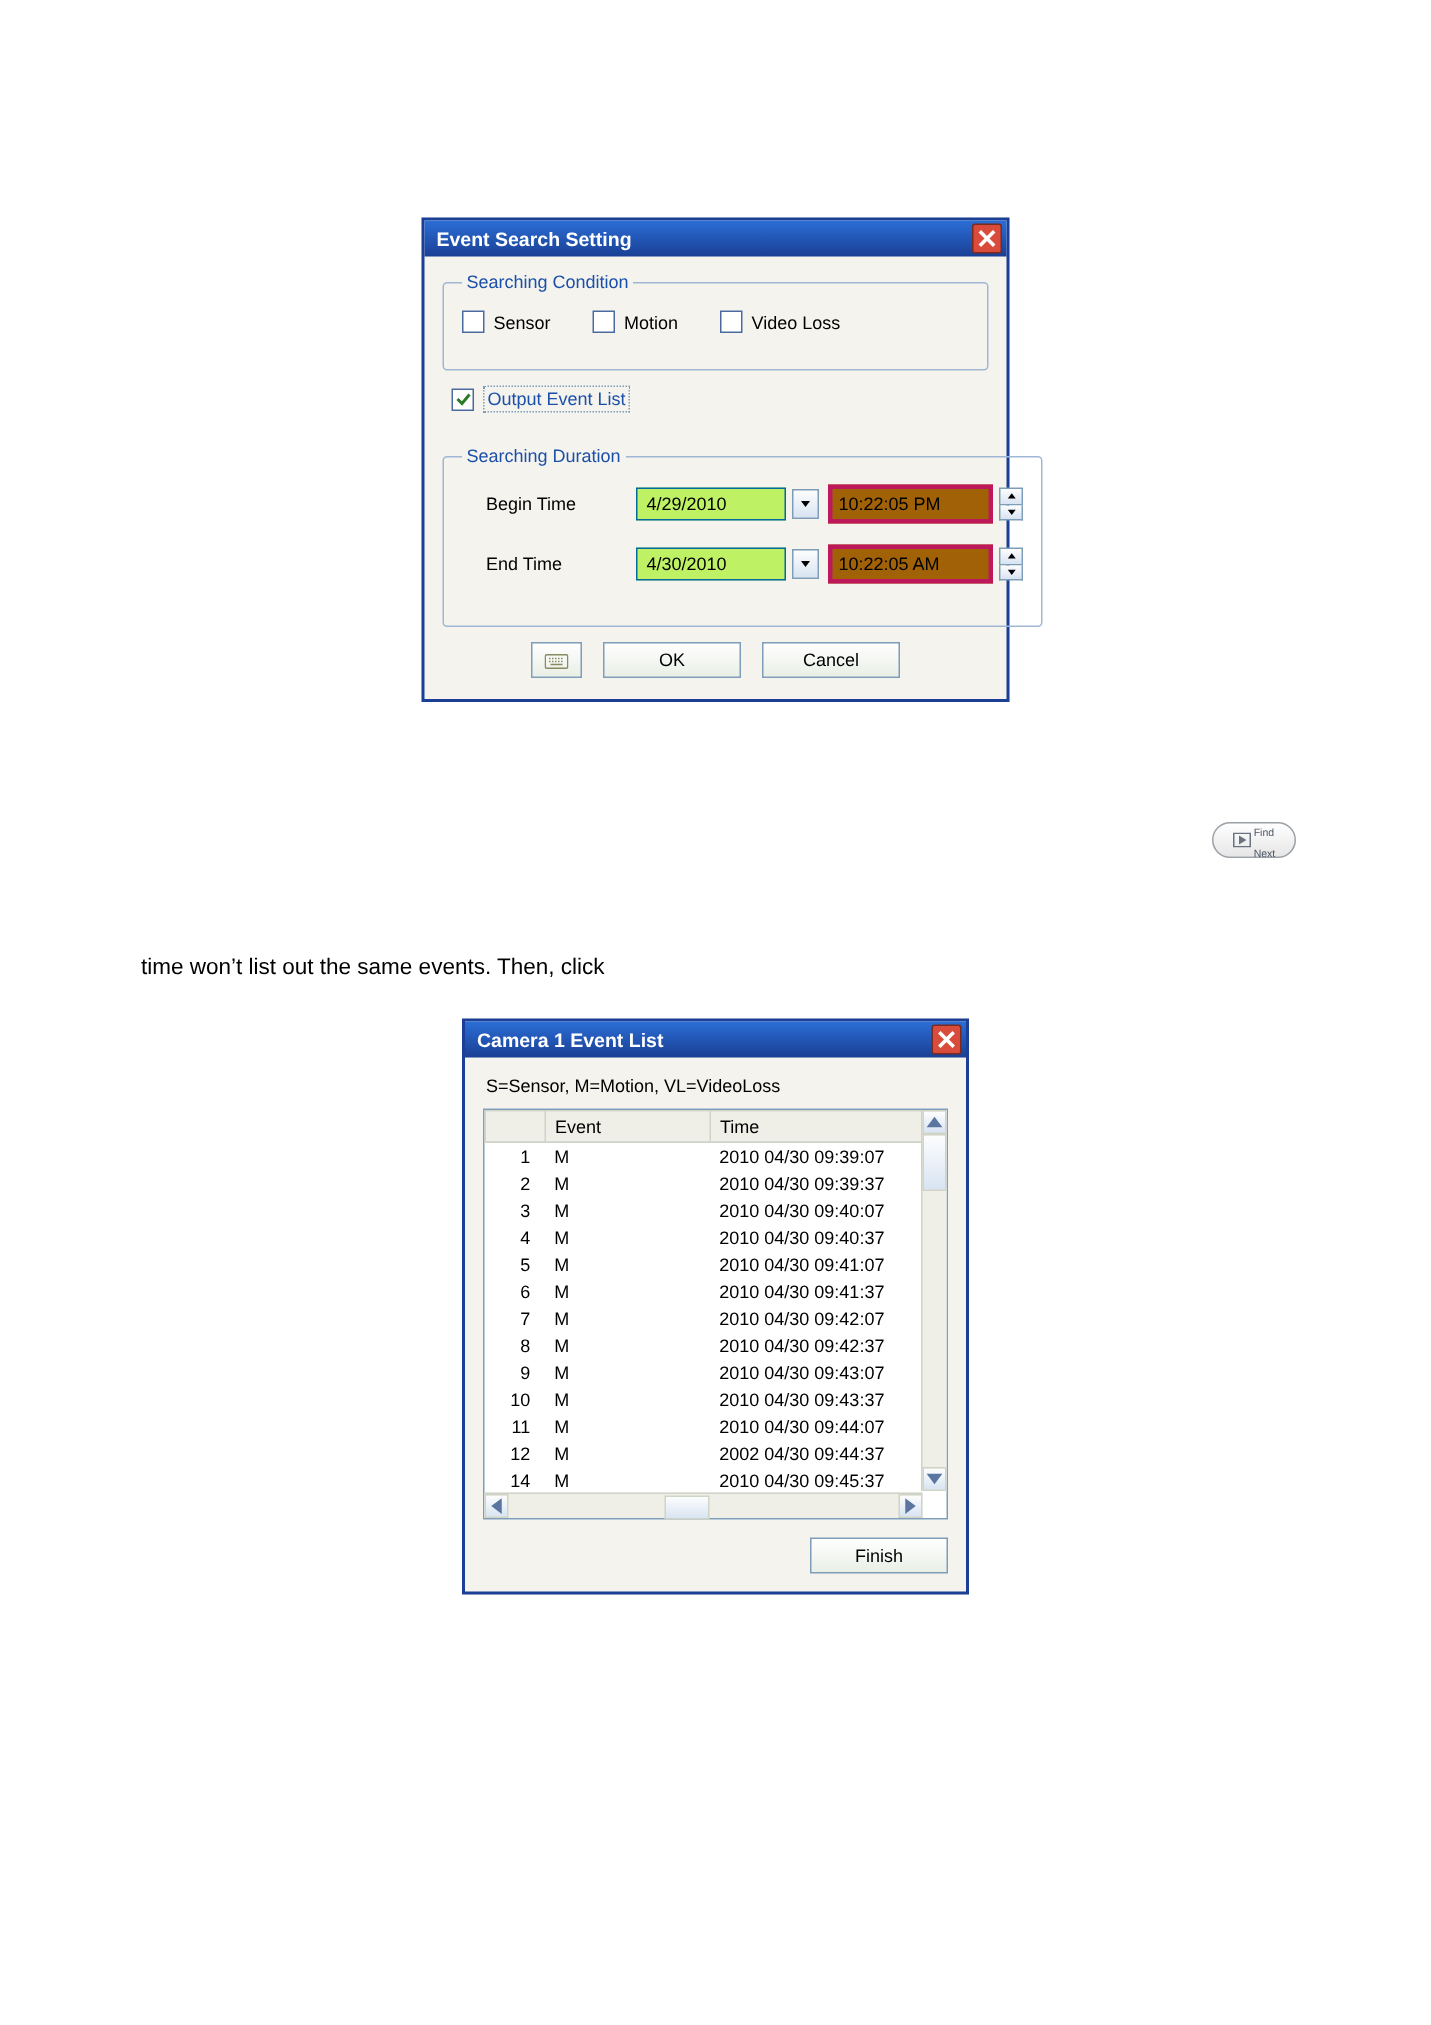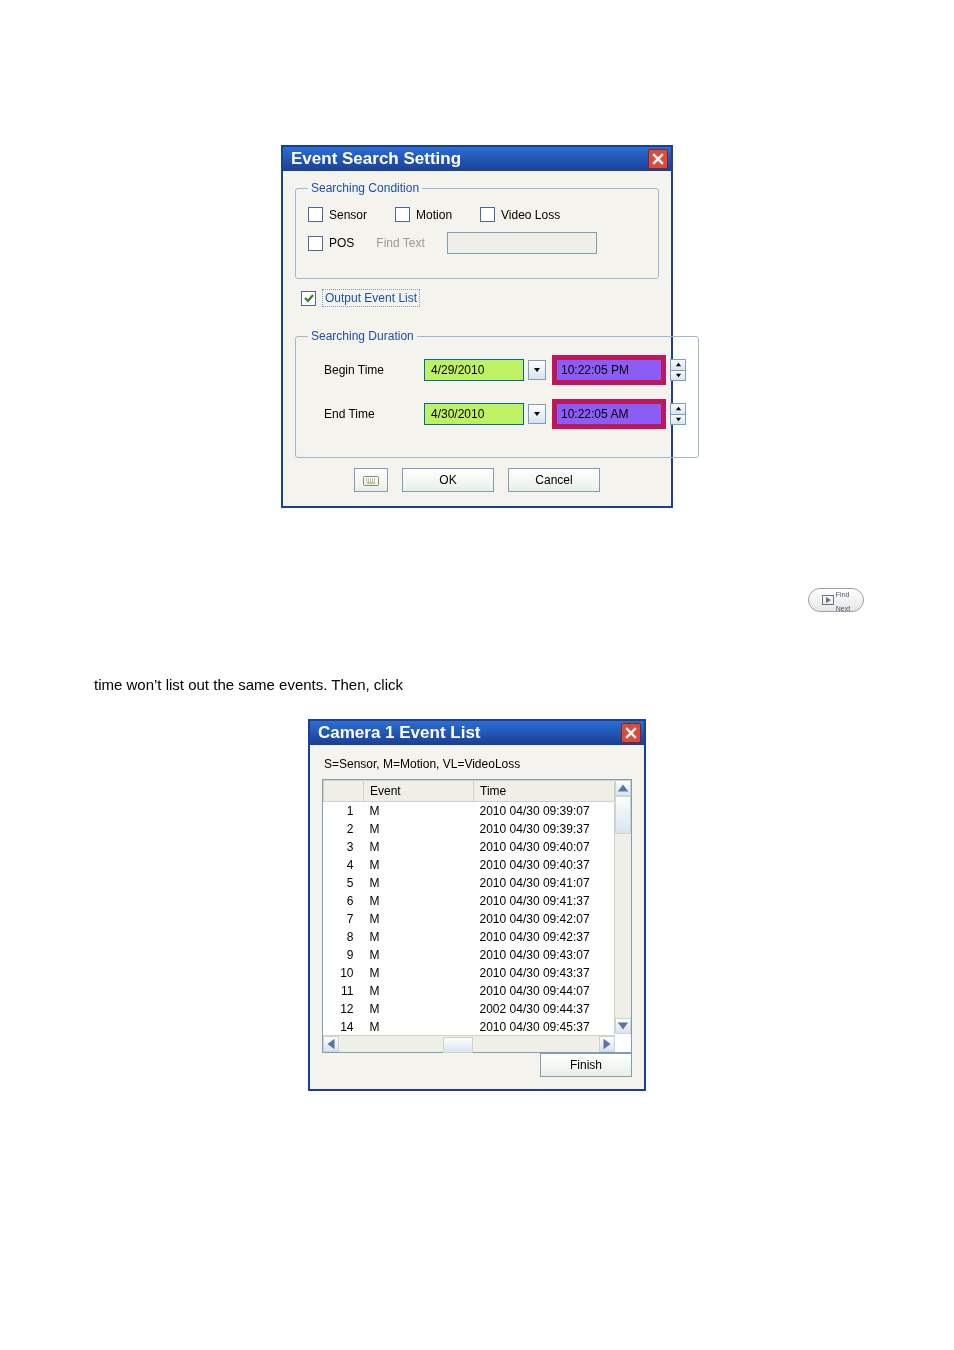--- a/index.html
+++ b/index.html
@@ -1,37 +1,37 @@
 <!DOCTYPE html>
 <html><head>
 <meta charset="utf-8">
 <style>
   html,body{margin:0;padding:0;background:#fff;font-family:Tahoma,Arial,sans-serif;font-size:12px;color:#000}
   .page{width:954px;margin:0 auto;padding:145px 0 80px 0;box-sizing:border-box}
   .dialog{width:388px;margin:0 auto;border:2px solid #1a3f94;background:#f4f3ee;position:relative}
   .titlebar{height:24px;background:linear-gradient(#2b6ed6,#1a3f94);display:flex;align-items:center;justify-content:space-between;padding:0 3px 0 8px}
-  .titlebar .title{color:#fff;font-weight:bold;font-size:17px}
+  .titlebar .title{color:#fff;font-weight:bold;font-size:13px}
   .close-x{width:18px;height:18px;background:#d94b3a;border:1px solid #7a2a1f;display:flex;align-items:center;justify-content:center;color:#fff;font-weight:bold;font-size:12px;border-radius:2px}
   .close-x svg{width:12px;height:12px}
   .body{padding:10px 12px 14px 12px}
   fieldset{border:1px solid #9fb7d4;border-radius:3px;margin:0 0 10px 0;padding:12px 12px 14px 12px}
   legend{color:#1c50a8;padding:0 3px;font-size:12px}
-  .row{display:flex;align-items:center;margin:0 0 10px 0;gap:28px}
+  .row{display:flex;margin:0 0 10px 0;gap:28px}
   .chk{display:flex;align-items:center;gap:6px}
   .chkbox{width:13px;height:13px;border:1px solid #4a6a9e;background:#fff;display:flex;align-items:center;justify-content:center}
   .chkbox.checked svg{width:10px;height:10px;color:#2a7a2a}
   .disabled-lbl{color:#9a9a9a}
   .txt{border:1px solid #7e9db9;background:#fff;padding:2px 4px;height:16px}
   .txt.disabled{background:#efefea;color:#b0b0b0}
   .durrow{display:flex;align-items:center;margin:0 0 14px 16px}
   .durrow .lbl{width:100px}
   .combo{width:90px;height:20px;border:1px solid #0369a1;background:#bef264;display:flex;align-items:center;padding:0 2px 0 6px;justify-content:space-between;margin-right:4px}
   .drop{width:16px;height:18px;border:1px solid #7e9db9;background:linear-gradient(#fdfdfd,#d8e4f2);display:flex;align-items:center;justify-content:center}
   .drop svg{width:8px;height:8px;color:#000}
-  .time{width:96px;height:20px;border:5px solid #be185d;background:#8b5cf6;display:flex;align-items:center;padding:0 4px;margin-right:4px}
+  .time{width:96px;height:20px;border:3px solid #be185d;background:#a16207;display:flex;align-items:center;padding:0 4px;margin-right:4px}
   .spin{width:16px;height:22px;display:flex;flex-direction:column}
   .spin .sb{flex:1;border:1px solid #7e9db9;background:linear-gradient(#fdfdfd,#d8e4f2);display:flex;align-items:center;justify-content:center}
   .spin .sb+.sb{border-top:none}
   .spin svg{width:7px;height:7px}
   .introw{display:flex;align-items:center;gap:14px}
   .small-in{width:40px;height:20px;border:1px solid #7e9db9;background:#fff;text-align:center}
   .btnrow{display:flex;justify-content:center;gap:14px;margin-top:6px}
   .btn{min-width:70px;height:22px;border:1px solid #7e9db9;background:linear-gradient(#fff,#e9efe6);display:flex;align-items:center;justify-content:center;padding:0 10px}
   .iconbtn{width:32px;height:22px;border:1px solid #7e9db9;background:linear-gradient(#fff,#e9efe6);display:flex;align-items:center;justify-content:center}
   .iconbtn svg{width:16px;height:14px;color:#8a8a60}
@@ -49,21 +49,21 @@
   table{width:100%;border-collapse:collapse;table-layout:fixed}
   thead th{background:#efefe7;border:1px solid #cfd3c8;font-weight:normal;text-align:left;padding:3px 6px;font-size:12px;color:#000}
   tbody td{padding:2px 6px;font-size:12px;color:#000}
   tbody td.num{text-align:right;padding-right:10px;width:34px}
   .vscroll{position:absolute;right:0;top:0;bottom:18px;width:16px;border-left:1px solid #cfd3c8;background:#efefe7;display:flex;flex-direction:column;justify-content:space-between}
   .vscroll .arrow,.hscroll .arrow{width:16px;height:16px;background:linear-gradient(#fdfdfd,#d8e4f2);display:flex;align-items:center;justify-content:center;border:1px solid #cfd3c8;box-sizing:border-box}
   .vscroll .thumb{width:14px;height:36px;margin:0 auto;border:1px solid #cfd3c8;background:linear-gradient(#fdfdfd,#d8e4f2)}
   .hscroll{position:absolute;left:0;right:16px;bottom:0;height:16px;border-top:1px solid #cfd3c8;background:#efefe7;display:flex;align-items:center}
   .hscroll .track{flex:1;height:14px;margin:0 1px;background:#efefe7;position:relative}
   .hscroll .thumb{position:absolute;left:40%;top:0;width:28px;height:14px;border:1px solid #cfd3c8;background:linear-gradient(#fdfdfd,#d8e4f2)}
-  .finishrow{display:flex;justify-content:flex-end;}
+  .finishrow{display:flex;justify-content:flex-end;margin-top:12px}
   .colnum{width:40px}
   .colevt{width:110px}
   .coltime{width:auto}
 </style>
 </head>
 <body>
 
 <div class="page">
 
   <div class="dialog">
@@ -84,28 +84,20 @@
             <span>Sensor</span>
           </label>
           <label class="chk">
             <span class="chkbox"></span>
             <span>Motion</span>
           </label>
           <label class="chk">
             <span class="chkbox"></span>
             <span>Video Loss</span>
           </label>
-        </div>
-        <div class="row" style="gap:22px">
-          <label class="chk">
-            <span class="chkbox"></span>
-            <span>POS</span>
-          </label>
-          <span class="disabled-lbl">Find Text</span>
-          <div class="txt disabled" style="width:140px"></div>
         </div>
       </fieldset>
 
       <div class="outchk">
         <span class="chkbox checked">
           <svg viewBox="0 0 10 10">
               <path d="M1 5 L4 8 L9 2" stroke="currentColor" stroke-width="2" fill="none"></path>
             </svg>
         </span>
         <span class="dotted">Output Event List</span>

